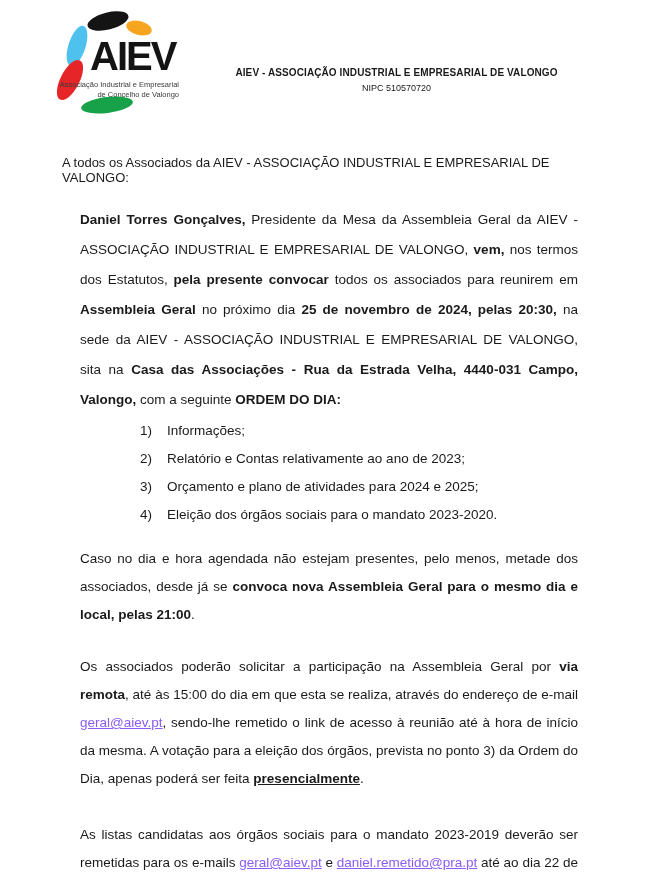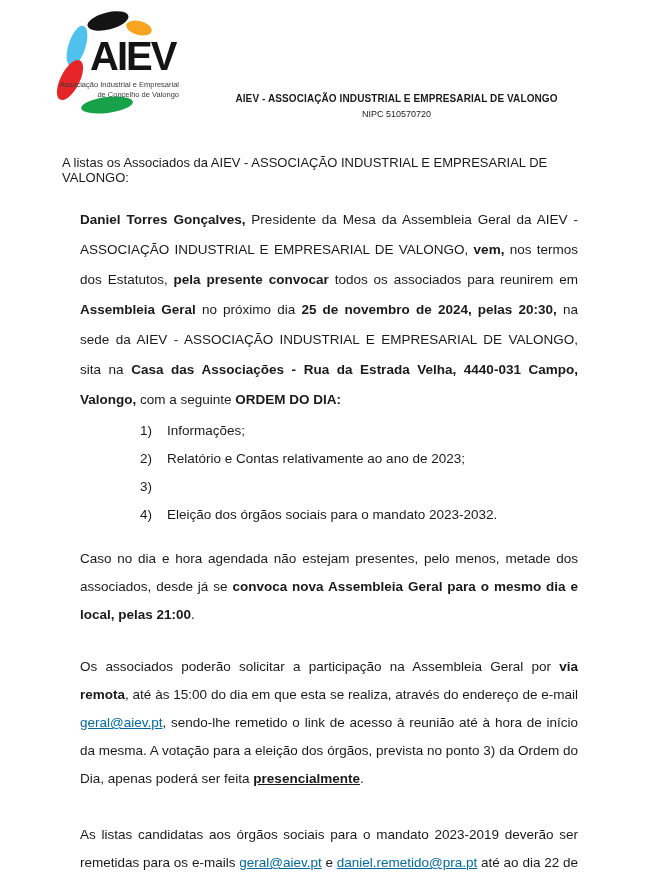--- a/index.html
+++ b/index.html
@@ -3,40 +3,40 @@
 <meta charset="utf-8">
 <style>
   * { margin:0; padding:0; box-sizing:border-box; }
   html,body { background:#888; }
   .page {
     width:645px; height:875px; margin:0 auto; background:#ffffff;
     font-family:"Liberation Sans", sans-serif; color:#1a1a1a;
     overflow:hidden; position:relative;
   }
   
-  .header { display:flex; align-items:flex-end; padding:8px 30px 0 33px; }
+  .header { display:flex; align-items:center; padding:8px 30px 0 33px; }
   .logo-wrap { width:155px; flex:0 0 auto; }
   .header-text { flex:1; text-align:center; padding-top:32px; padding-right:10px; }
   .header-title   { font-size:10px; font-weight:700; letter-spacing:0.1px; }
   .header-address { font-size:11px; font-weight:700; margin-top:7px; }
   .header-nipc    { font-size:9px;  font-weight:400; margin-top:5px; }
   
   .letter { padding:0 67px 0 62px; font-size:13.5px; }
   .salutation { margin-top:36px; font-size:13px; }
   .para { margin-left:18px; text-align:justify; }
   .p1 { margin-top:20px; line-height:30px; }
   .p-std { line-height:28px; }
   .p2 { margin-top:16px; }
   .p3 { margin-top:24px; }
   .p4 { margin-top:28px; }
   .agenda { margin-left:78px; margin-top:2px; }
   .agenda-row { display:flex; line-height:28px; }
   .agenda-num { width:27px; flex:0 0 auto; }
   .u { text-decoration:underline;margin-top:36px; }
-  .link { color:#0369a1; text-decoration:underline; }
+  .link { color:#8b5cf6; text-decoration:underline; }
   
   .logo-acronym { font-weight:700; }
 </style>
 </head>
 <body>
 
 <div class="page">
 
   <div class="header">
     <div class="logo-wrap">
@@ -55,39 +55,40 @@
       </svg>
     </div>
     <div class="header-text">
       <div class="header-title">AIEV - ASSOCIAÇÃO INDUSTRIAL E EMPRESARIAL DE VALONGO</div>
       <div class="header-nipc">NIPC 510570720</div>
     </div>
   </div>
 
   <div class="letter">
 
-    <div class="salutation">A listas os Associados da AIEV - ASSOCIAÇÃO INDUSTRIAL E EMPRESARIAL DE VALONGO:</div>
+    <div class="salutation">A todos os Associados da AIEV - ASSOCIAÇÃO INDUSTRIAL E EMPRESARIAL DE VALONGO:</div>
 
     <div class="para p1"><span style="font-weight: 700;">Daniel Torres Gonçalves,</span><span> Presidente da Mesa da Assembleia Geral da AIEV - ASSOCIAÇÃO INDUSTRIAL E EMPRESARIAL DE VALONGO, </span><span style="font-weight: 700;">vem,</span><span> nos termos dos Estatutos, </span><span style="font-weight: 700;">pela presente convocar</span><span> todos os associados para reunirem em </span><span style="font-weight: 700;">Assembleia Geral</span><span> no próximo dia </span><span style="font-weight: 700;">25 de novembro de 2024, pelas 20:30,</span><span> na sede da AIEV - ASSOCIAÇÃO INDUSTRIAL E EMPRESARIAL DE VALONGO, sita na </span><span style="font-weight: 700;">Casa das Associações - Rua da Estrada Velha, 4440-031 Campo, Valongo,</span><span> com a seguinte </span><span style="font-weight: 700;">ORDEM DO DIA:</span></div>
 
     <div class="agenda">
       <div class="agenda-row">
         <span class="agenda-num">1)</span>
         <span>Informações;</span>
       </div>
       <div class="agenda-row">
         <span class="agenda-num">2)</span>
         <span>Relatório e Contas relativamente ao ano de 2023;</span>
       </div>
       <div class="agenda-row">
         <span class="agenda-num">3)</span>
+        <span>Orçamento e plano de atividades para 2024 e 2025;</span>
       </div>
       <div class="agenda-row">
         <span class="agenda-num">4)</span>
-        <span>Eleição dos órgãos sociais para o mandato 2023-2032.</span>
+        <span>Eleição dos órgãos sociais para o mandato 2023-2020.</span>
       </div>
     </div>
 
     <div class="para p-std p2"><span>Caso no dia e hora agendada não estejam presentes, pelo menos, metade dos associados, desde já se </span><span style="font-weight: 700;">convoca nova Assembleia Geral para o mesmo dia e local, pelas 21:00</span><span>.</span></div>
 
     <div class="para p-std p3"><span>Os associados poderão solicitar a participação na Assembleia Geral por </span><span style="font-weight: 700;">via remota</span><span>, até às 15:00 do dia em que esta se realiza, através do endereço de e-mail </span><span class="link">geral@aiev.pt</span><span>, sendo-lhe remetido o link de acesso à reunião até à hora de início da mesma. A votação para a eleição dos órgãos, prevista no ponto 3) da Ordem do Dia, apenas poderá ser feita </span><span class="u" style="font-weight: 700;">presencialmente</span><span>.</span></div>
 
     <div class="para p-std p4">
       <div><span>As listas candidatas aos órgãos sociais para o mandato 2023-2019 deverão ser remetidas para os e-mails </span><span class="link">geral@aiev.pt</span><span> e </span><span class="link">daniel.remetido@pra.pt</span><span> até ao dia 22 de novembro de 2024.</span></div>
 

